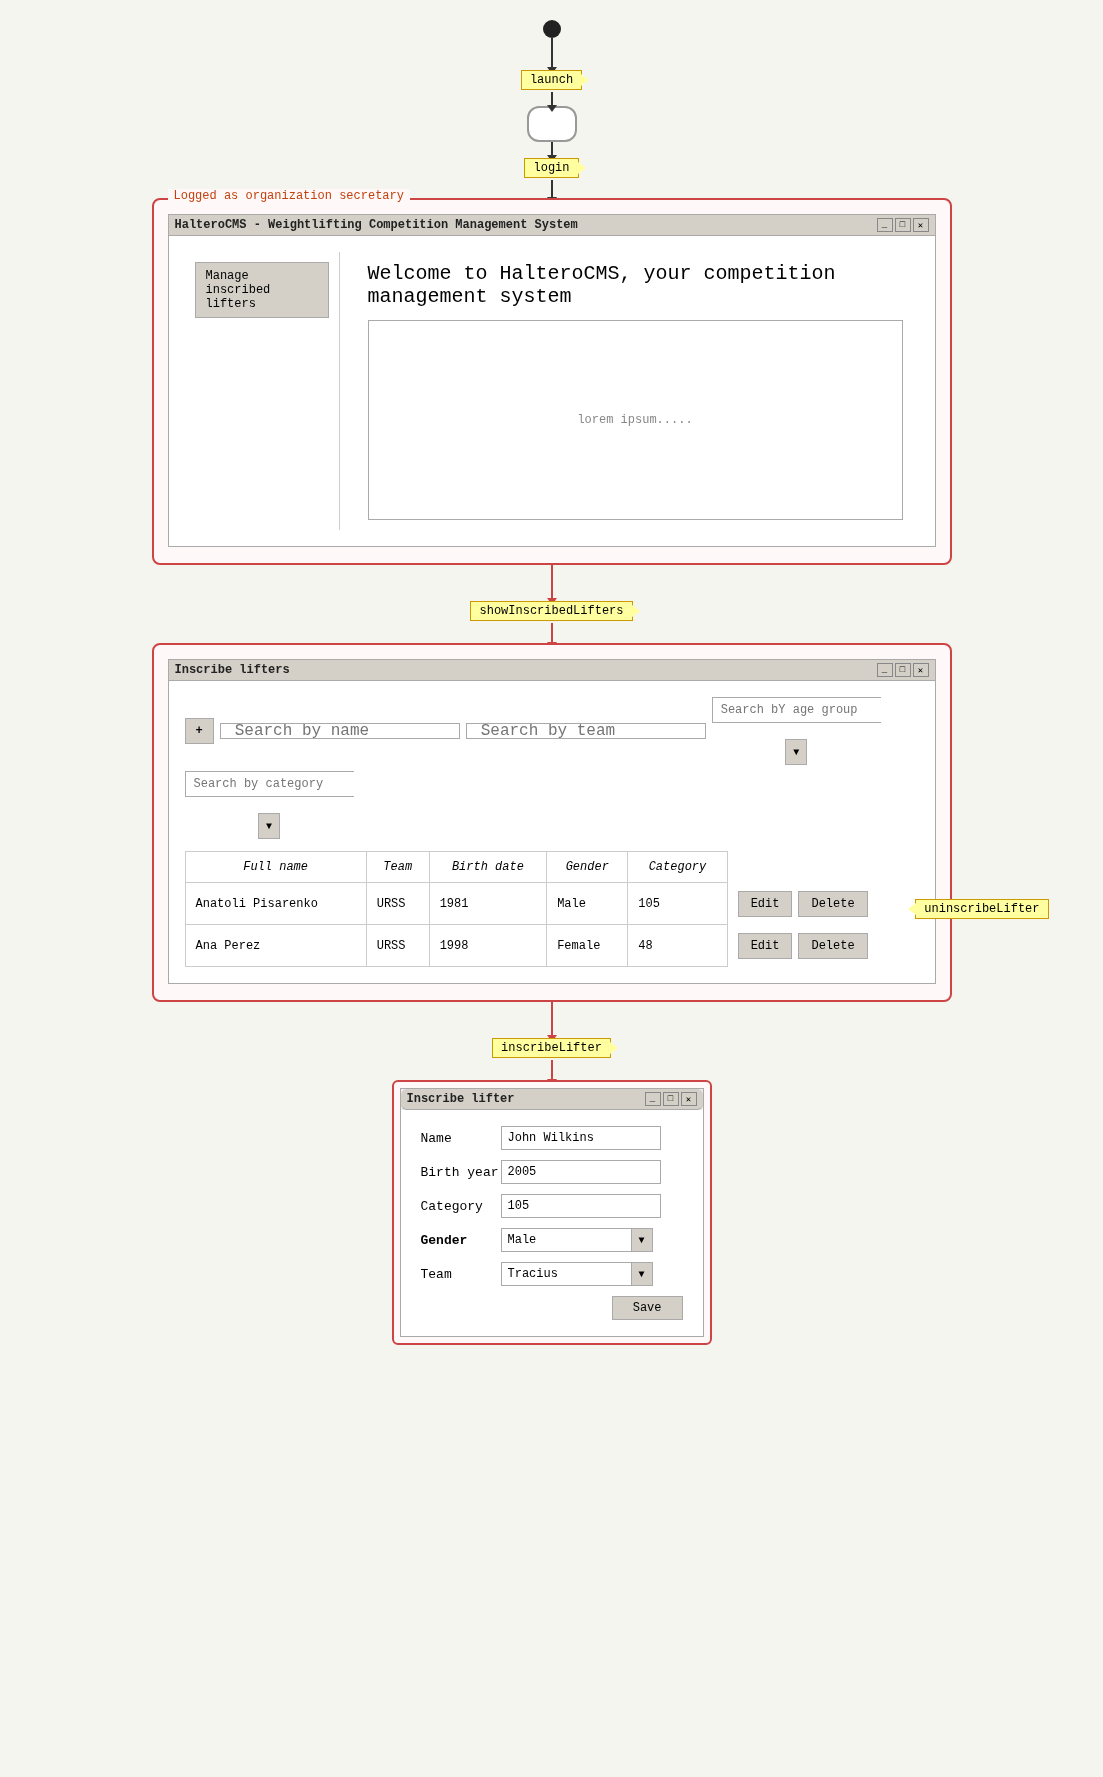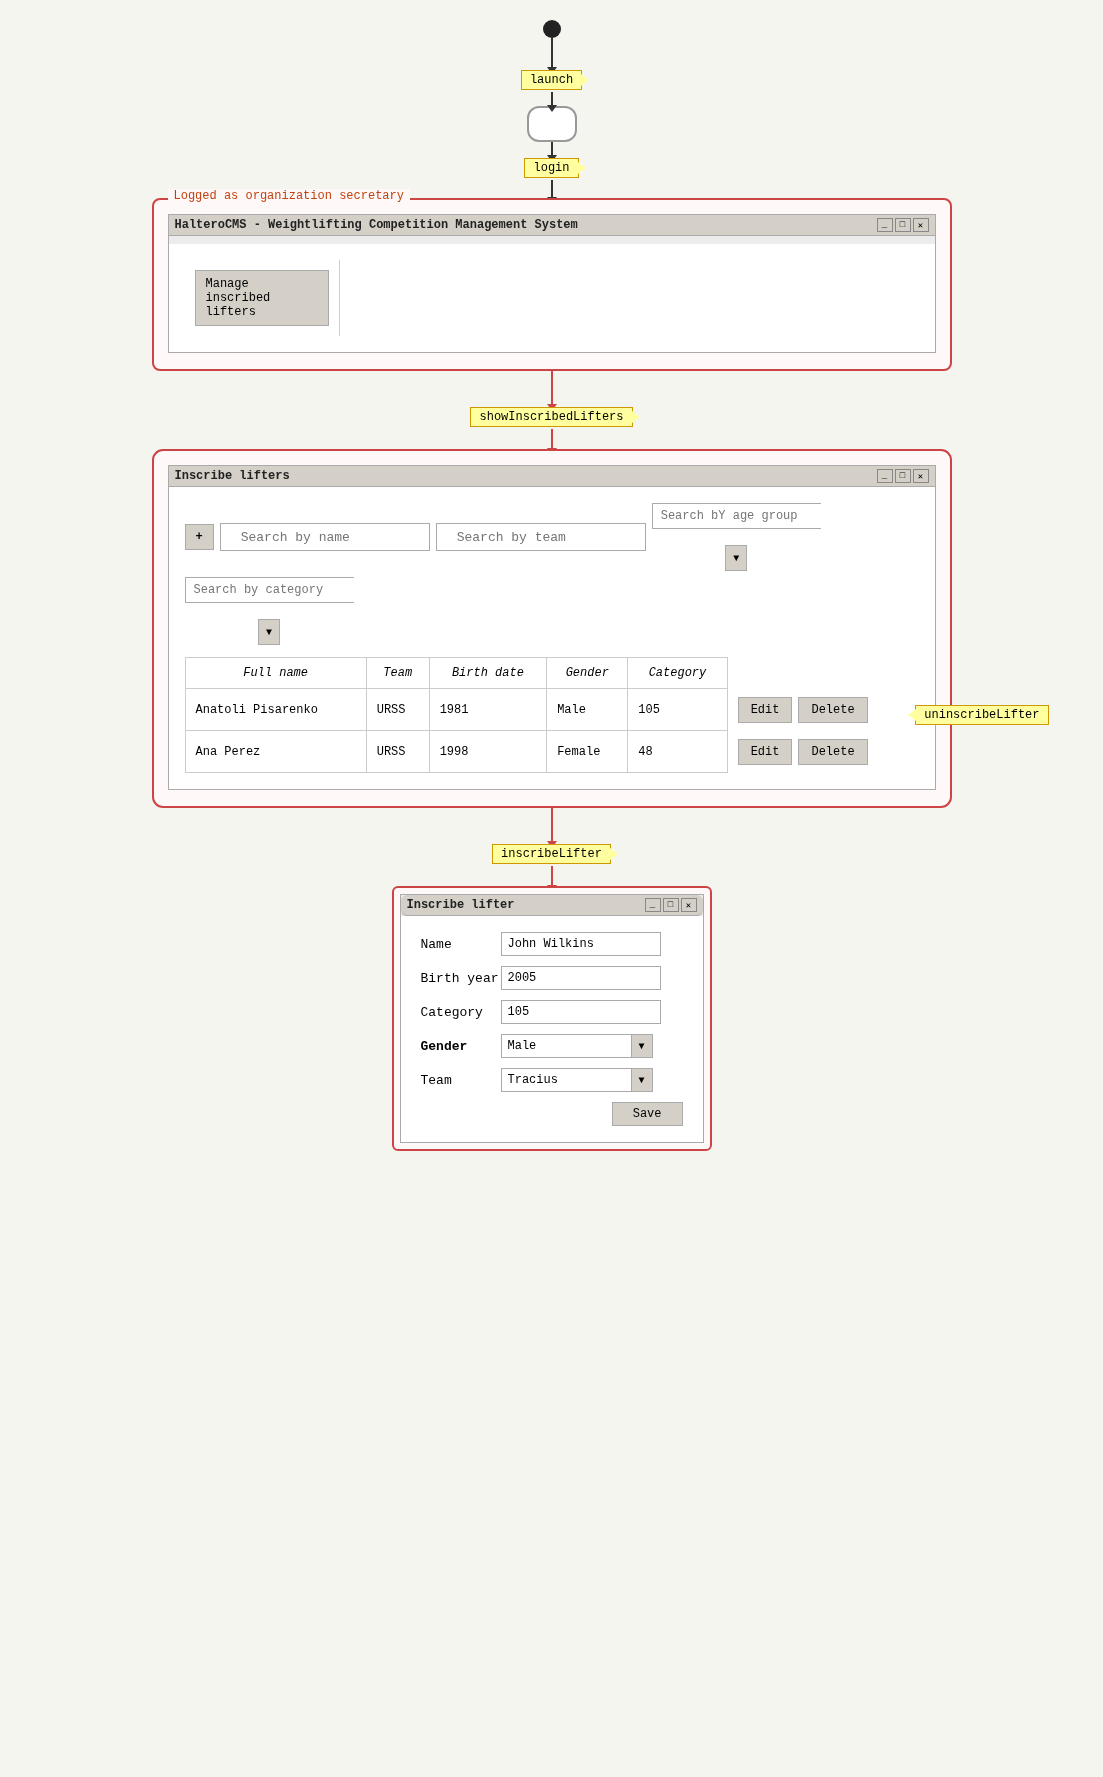--- a/index.html
+++ b/index.html
@@ -98,21 +98,20 @@
     }
     .window-body {
       background: white;
       padding: 16px;
     }
 
     
     .app-window-body {
       display: flex;
       gap: 12px;
-      margin-top: 8px;
     }
     .sidebar {
       width: 155px;
       padding: 10px;
       border-right: 1px solid #ccc;
     }
     .sidebar-btn {
       background: #d4d0c8;
       border: 1px solid #aaa;
       padding: 6px 10px;
@@ -170,24 +169,24 @@
       min-height: 26px;
     }
     .tool-btn-plus {
       padding: 4px 10px;
       font-weight: bold;
     }
 
     .search-input {
       background: white;
       border: 1px solid #aaa;
-      padding: 3px 20px;
-      font-size: 13px;
-      font-family: 'Courier New', Courier, monospace;
-      height: 28px;
+      padding: 3px 14px;
+      font-size: 16px;
+      font-family: 'Courier New', Courier, monospace;
+      height: 16px;
     }
 
     .search-dropdown {
       display: flex;
       align-items: center;
       gap: 16px;
       flex-direction: column;
     }
     .search-dropdown input {
       background: white;
@@ -441,31 +440,37 @@
         <div class="window-controls">
           <div class="win-btn">_</div>
           <div class="win-btn">□</div>
           <div class="win-btn">✕</div>
         </div>
       </div>
       <div class="window-body app-window-body">
         <div class="sidebar">
           <button class="sidebar-btn">Manage inscribed lifters</button>
         </div>
+        <div class="main-content">
+          <h1 class="welcome-title">Welcome to HalteroCMS, your competition management system</h1>
+          <div class="content-box">
+            <span>lorem ipsum.....</span>
+          </div>
+        </div>
       </div>
     </div>
   </div>
 
   <div class="connector" style="height:34px;"></div>
   <div class="label-wrap">
     <span class="label-tag">showInscribedLifters</span>
   </div>
   <div class="connector" style="height:20px;"></div>
 
-  <div class="outer-frame" style="position:relative;border-radius:11px;">
+  <div class="outer-frame" style="position:relative;">
 
     <div class="window-chrome">
       <div class="window-titlebar">
         <span class="window-title">Inscribe lifters</span>
         <div class="window-controls">
           <div class="win-btn">_</div>
           <div class="win-btn">□</div>
           <div class="win-btn">✕</div>
         </div>
       </div>

